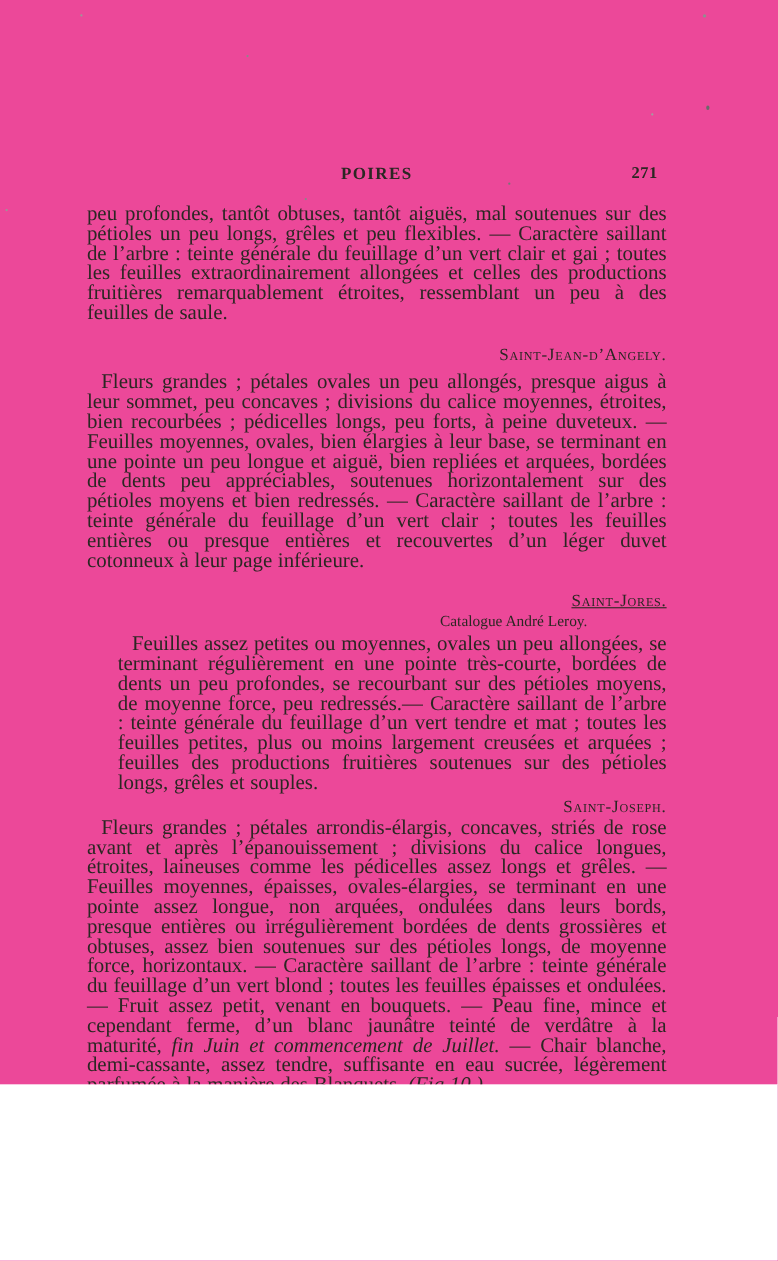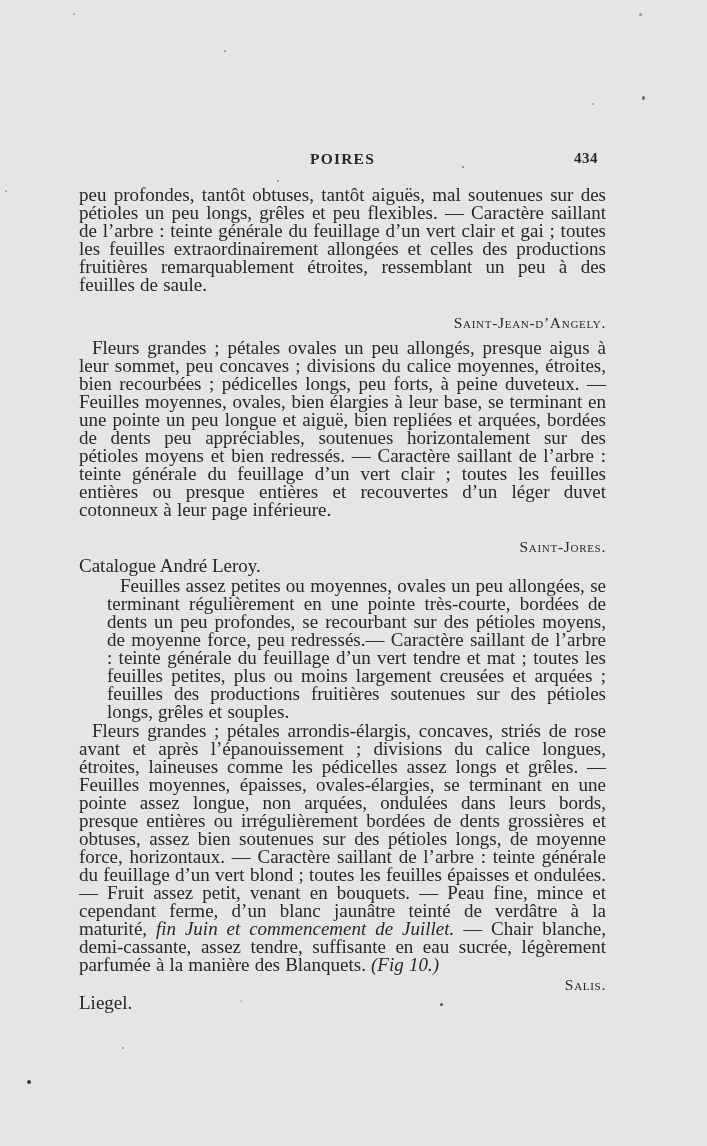--- a/index.html
+++ b/index.html
@@ -1,19 +1,19 @@
 <!DOCTYPE html>
 <html lang="fr"><head>
 <meta charset="utf-8">
 <style>
   html,body{margin:0;padding:0;background:#ffffff;}
   .page{
     position:relative;
-    width:707px;height:1146px;
-    background:#e5e5e5;
+    width:707px;height:986px;
+    background:#ec4899;
     overflow:hidden;
     font-family:"Liberation Serif","DejaVu Serif",serif;
     color:#2b2723;
   }
   .content{
     position:absolute;
     left:79px;top:150px;
     width:527px;
   }
   .running-header{position:relative;height:17px;}
@@ -35,56 +35,58 @@
   .indent{text-indent:13px;}
   .intro{margin-top:19px;}
   .sec-head{
     margin:0;
     font-size:15.5px;font-weight:normal;
     font-variant:small-caps;
     letter-spacing:0.7px;
     text-align:right;line-height:18px;
   }
   .attribution{
-    font-size:19px;line-height:17px;
+    font-size:14px;line-height:17px;
+    text-align:right;
   }
   .h-angely{margin-top:20px;}
   .p-angely{margin-top:7px;}
-  .h-jores{margin-top:19px;}
+  .h-jores{margin-top:19px;text-decoration:underline;}
   .attr-leroy{margin-top:1px;padding-right:72px;}
   .p-jores{margin-top:3px;margin-left:28px;}
   .h-joseph{margin-top:4px;}
   .p-joseph{margin-top:1px;}
   .h-salis{margin-top:2px;font-family:Liberation Serif, serif;}
   .attr-liegel{margin-top:0;padding-right:122px;}
   .p-salis{margin-top:1px;}
   .p-joseph i, .p-salis i{font-style:italic;}
   .speck{position:absolute;border-radius:50%;}
 </style>
 </head>
 <body>
 
 <div class="page">
 
   <div class="content">
 
     <div class="running-header">
       <span class="rh-title">POIRES</span>
-      <span class="rh-num">434</span>
+      <span class="rh-num">271</span>
     </div>
 
     <p class="para intro">peu profondes, tantôt obtuses, tantôt aiguës, mal soutenues sur des pétioles un peu longs, grêles et peu flexibles. — Caractère saillant de l’arbre : teinte générale du feuillage d’un vert clair et gai ; toutes les feuilles extraordinairement allongées et celles des productions fruitières remarquablement étroites, ressemblant un peu à des feuilles de saule.</p>
 
     <h2 class="sec-head h-angely">Saint-Jean-d’Angely.</h2>
     <p class="para indent p-angely">Fleurs grandes ; pétales ovales un peu allongés, presque aigus à leur sommet, peu concaves ; divisions du calice moyennes, étroites, bien recourbées ; pédicelles longs, peu forts, à peine duveteux. — Feuilles moyennes, ovales, bien élargies à leur base, se terminant en une pointe un peu longue et aiguë, bien repliées et arquées, bordées de dents peu appréciables, soutenues horizontalement sur des pétioles moyens et bien redressés. — Caractère saillant de l’arbre : teinte générale du feuillage d’un vert clair ; toutes les feuilles entières ou presque entières et recouvertes d’un léger duvet cotonneux à leur page inférieure.</p>
 
     <h2 class="sec-head h-jores">Saint-Jores.</h2>
     <div class="attribution attr-leroy">Catalogue André Leroy.</div>
     <p class="para indent p-jores">Feuilles assez petites ou moyennes, ovales un peu allongées, se terminant régulièrement en une pointe très-courte, bordées de dents un peu profondes, se recourbant sur des pétioles moyens, de moyenne force, peu redressés.— Caractère saillant de l’arbre : teinte générale du feuillage d’un vert tendre et mat ; toutes les feuilles petites, plus ou moins largement creusées et arquées ; feuilles des productions fruitières soutenues sur des pétioles longs, grêles et souples.</p>
 
+    <h2 class="sec-head h-joseph">Saint-Joseph.</h2>
     <p class="para indent p-joseph"><span>Fleurs grandes ; pétales arrondis-élargis, concaves, striés de rose avant et après l’épanouissement ; divisions du calice longues, étroites, laineuses comme les pédicelles assez longs et grêles. — Feuilles moyennes, épaisses, ovales-élargies, se terminant en une pointe assez longue, non arquées, ondulées dans leurs bords, presque entières ou irrégulièrement bordées de dents grossières et obtuses, assez bien soutenues sur des pétioles longs, de moyenne force, horizontaux. — Caractère saillant de l’arbre : teinte générale du feuillage d’un vert blond ; toutes les feuilles épaisses et ondulées. — Fruit assez petit, venant en bouquets. — Peau fine, mince et cependant ferme, d’un blanc jaunâtre teinté de verdâtre à la maturité, </span><i>fin Juin et commencement de Juillet.</i><span> — Chair blanche, demi-cassante, assez tendre, suffisante en eau sucrée, légèrement parfumée à la manière des Blanquets. </span><i>(Fig 10.)</i></p>
 
     <h2 class="sec-head h-salis">Salis.</h2>
     <div class="attribution attr-liegel">Liegel.</div>
 
   </div>
 
   <div class="speck" style="left:73px;top:13px;width:2px;height:2px;background:#9a9a9a;"></div>
   <div class="speck" style="left:224px;top:50px;width:2px;height:2px;background:#8a8a8a;"></div>
   <div class="speck" style="left:639px;top:13px;width:3px;height:3px;background:#8f8f8f;"></div>

